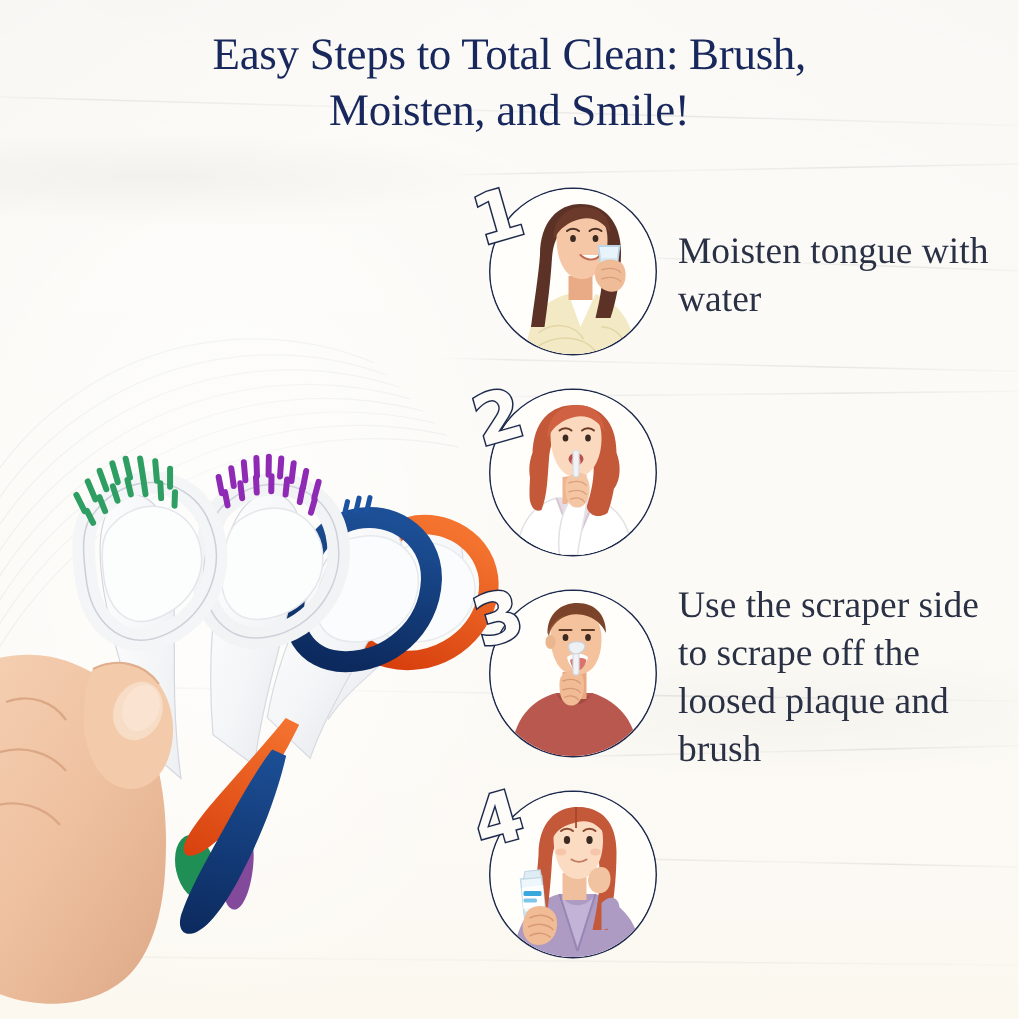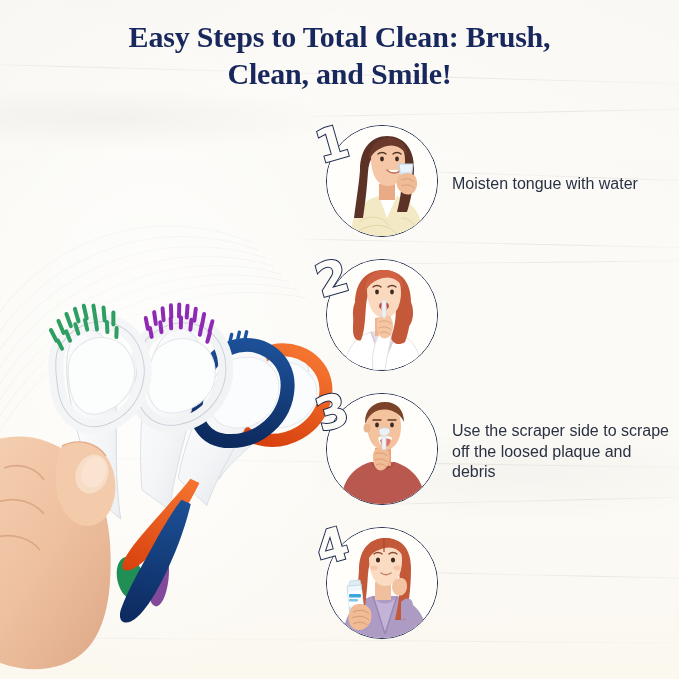--- a/index.html
+++ b/index.html
@@ -55,21 +55,21 @@
     background: linear-gradient(180deg, rgba(253,250,243,0) 0%, rgba(252,248,238,0.9) 100%); }
 
   
   #headline {
     position: absolute;
     left: 0; top: 18px;
     width: 679px;
     text-align: center;
     color: #18275c;
     font-family: "Liberation Serif", "DejaVu Serif", serif;
-    font-weight: bold;
+    font-weight: normal;
     font-size: 30px;
     line-height: 1.24;
     letter-spacing: -0.2px;
   }
   #headline .l2 { display: block; }
 
   
   #steps {
     position: absolute;
     left: 318px;
@@ -107,25 +107,25 @@
     line-height: 1;
     color: #fdfcf9;
     -webkit-text-stroke: 2px #1d2a4d;
     paint-order: stroke fill;
     transform: rotate(-16deg);
     z-index: 3;
     letter-spacing: 0;
   }
   .step-text {
     color: #2a3144;
-    font-size: 16px;
+    font-size: 25px;
     line-height: 1.28;
     margin-left: 14px;
     max-width: 225px;
-    font-family: Liberation Sans, sans-serif;
+    font-family: Liberation Serif, serif;
     margin-top: 10px;
   }
 
   
   .figure { position: absolute; inset: 0; }
 
   
   #product {
     position: absolute;
     left: 0; top: 150px;
@@ -146,21 +146,21 @@
   <div class="crease c6"></div>
   <div class="crease c7"></div>
   <div class="crease c8"></div>
   <div class="crease c9"></div>
   <div class="soft-shade s1"></div>
   <div class="soft-shade s2"></div>
   <div class="soft-shade s3"></div>
 
   <div id="headline">
     <span>Easy Steps to Total Clean: Brush,</span>
-    <span class="l2">Clean, and Smile!</span>
+    <span class="l2">Moisten, and Smile!</span>
   </div>
 
   <div id="product">
     <svg viewBox="0 0 340 529" width="340" height="529">
       <defs>
         <linearGradient id="whiteBody" x1="0" y1="0" x2="1" y2="1">
           <stop offset="0%" stop-color="#ffffff"></stop>
           <stop offset="55%" stop-color="#f4f5f7"></stop>
           <stop offset="100%" stop-color="#e2e5ea"></stop>
         </linearGradient>
@@ -476,21 +476,21 @@
               <path d="M48 66 C53 64 58 65 60 68"></path>
               <path d="M49 71 C53 69 57 70 59 73"></path>
             </g>
 
             <rect x="55" y="38" width="4" height="18" rx="2" fill="#f1f3f6" stroke="#d4d8de" stroke-width="0.8"></rect>
             <path d="M52 36 C54 33 61 33 63 36 C63 40 59 42 57 42 C54 42 52 40 52 36 Z" fill="#eef1f4" stroke="#cdd2d8" stroke-width="0.8"></path>
           </svg>
         </div>
         <div class="step-num">3</div>
       </div>
-      <div class="step-text">Use the scraper side to scrape off the loosed plaque and debris</div>
+      <div class="step-text">Use the scraper side to scrape off the loosed plaque and brush</div>
     </div>
 
     <div class="step">
       <div class="step-badge">
         <div class="circle">
           <svg class="figure" viewBox="0 0 110 110">
             <rect width="110" height="110" fill="#fffefb"></rect>
 
             <path d="M16 110 C16 86 30 72 46 68 L70 68 C88 74 100 88 100 110 Z" fill="#ad9bc4"></path>
             <path d="M46 68 L58 106 L70 68 C64 78 52 78 46 68 Z" fill="#c3b3d6"></path>

